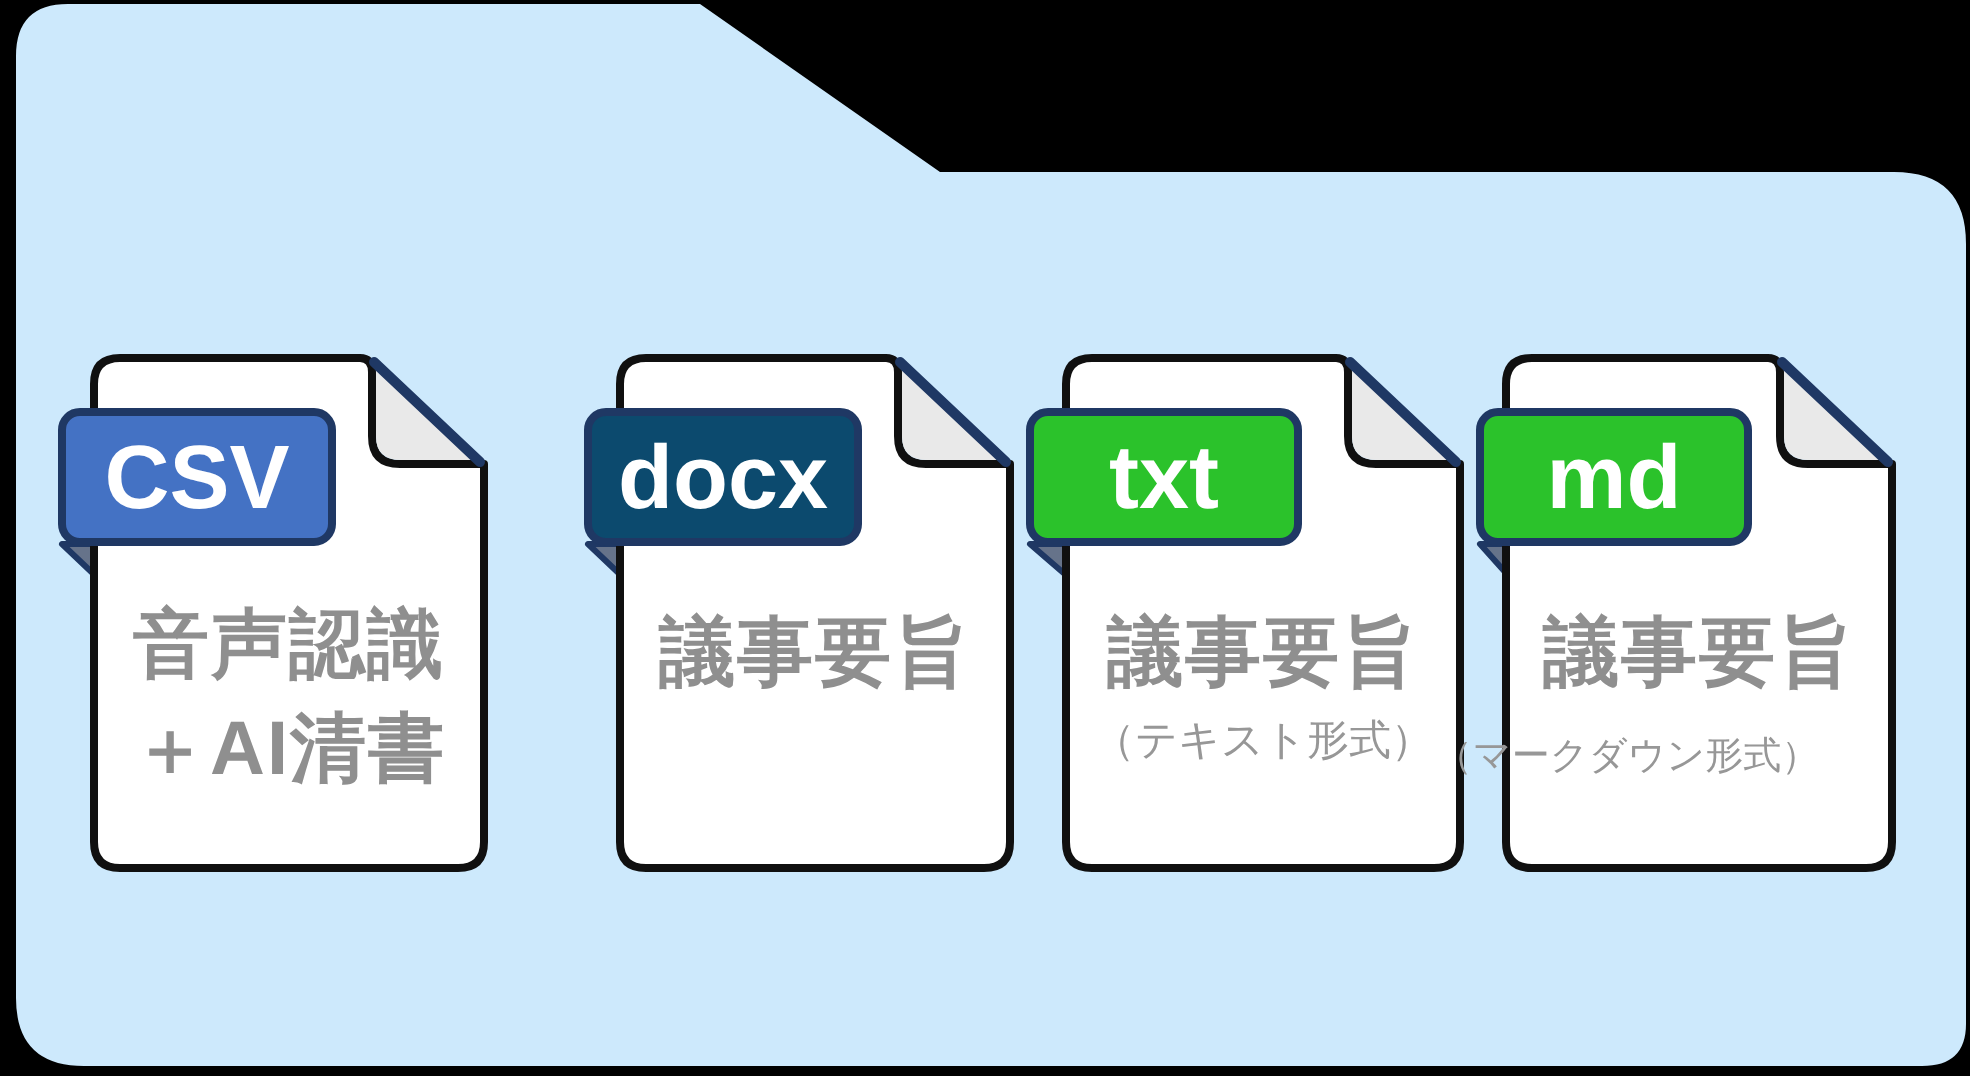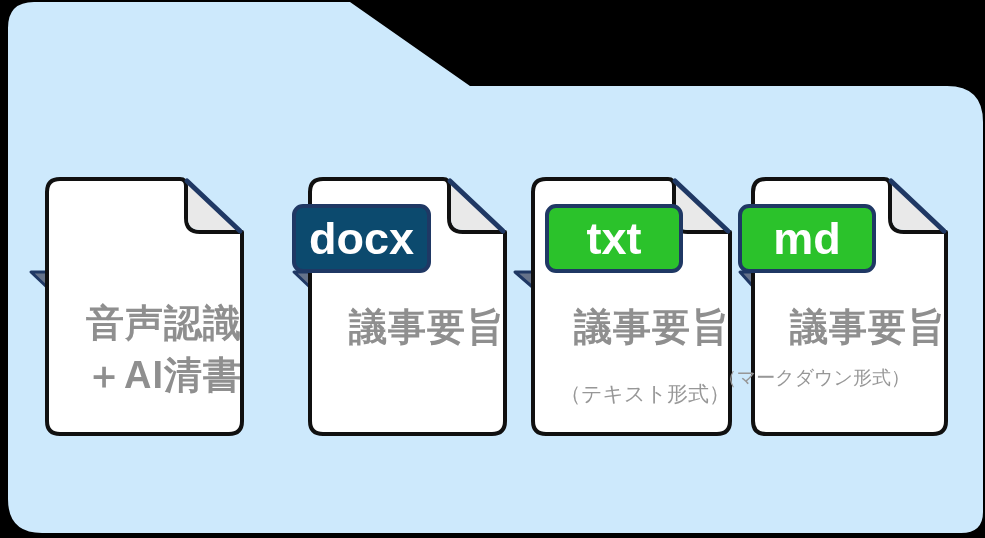--- a/index.html
+++ b/index.html
@@ -11,21 +11,21 @@
   .doc{fill:#ffffff;stroke:#101010;stroke-width:4;stroke-linejoin:round;}
   .fold{fill:#e9e9e9;}
   .fold-edge{stroke:#1f3864;stroke-width:5;stroke-linecap:round;}
   .ribbon{fill:#66738a;stroke:#1f3864;stroke-width:3;stroke-linejoin:round;}
   .badge{
     position:absolute;top:204px;height:69px;box-sizing:border-box;
     border:4px solid #1f3864;border-radius:11px;
     display:flex;align-items:center;justify-content:center;
     color:#ffffff;font-weight:bold;font-size:45px;line-height:1;
   }
-  .txtblock{position:absolute;text-align:right;color:#8f8f8f;}
+  .txtblock{position:absolute;text-align:center;color:#8f8f8f;}
   .title{font-weight:bold;font-size:38px;line-height:52px;white-space:pre-line;letter-spacing:1px;}
   .subtitle{font-size:21px;color:#979797;font-weight:500;letter-spacing:0;}
   .subtitle.small{font-size:19px;}
 </style>
 </head>
 <body>
 
 <div class="stage">
 
   <svg width="985" height="538" viewBox="0 0 985 538">
@@ -54,27 +54,28 @@
     </g>
 
     <g>
       <path class="ribbon" d="M 740,272 H 757 V 291 Z"></path>
       <path class="doc" d="M 766,179 H 884 Q 890,179 890,186 V 218 Q 890,232 904,232 H 946 V 421 Q 946,434 933,434 H 766 Q 753,434 753,421 V 192 Q 753,179 766,179 Z"></path>
       <path class="fold" d="M 892,184 V 218 Q 892,230 905,230 H 941 Z"></path>
       <line class="fold-edge" x1="891" y1="181" x2="944" y2="231"></line>
     </g>
   </svg>
 
+  <div class="badge" style="left: 29px; width: 139px; background-color: rgb(68, 114, 196);">CSV</div>
   <div class="txtblock title" style="left:47px;width:195px;top:297px;">音声認識
 ＋AI清書</div>
 
   <div class="badge" style="left: 292px; width: 139px; background-color: #0c4a6e;">docx</div>
   <div class="txtblock title" style="left:310px;width:195px;top:301px;">議事要旨</div>
 
-  <div class="badge" style="left: 513px; width: 138px; background-color: rgb(43, 194, 43); margin-left: 32px;">txt</div>
+  <div class="badge" style="left: 513px; width: 138px; background-color: rgb(43, 194, 43);">txt</div>
   <div class="txtblock title" style="left:533px;width:197px;top:301px;">議事要旨</div>
-  <div class="txtblock subtitle" style="left:533px;width:197px;top:380px;">（テキスト形式）</div>
+  <div class="txtblock subtitle" style="left:533px;width:197px;top:356px;">（テキスト形式）</div>
 
   <div class="badge" style="left: 738px; width: 138px; background-color: rgb(43, 194, 43);">md</div>
   <div class="txtblock title" style="left:753px;width:193px;top:301px;">議事要旨</div>
   <div class="txtblock subtitle small" style="left:717px;width:193px;top:365px;">（マークダウン形式）</div>
 
 </div>
 
 </body></html>

